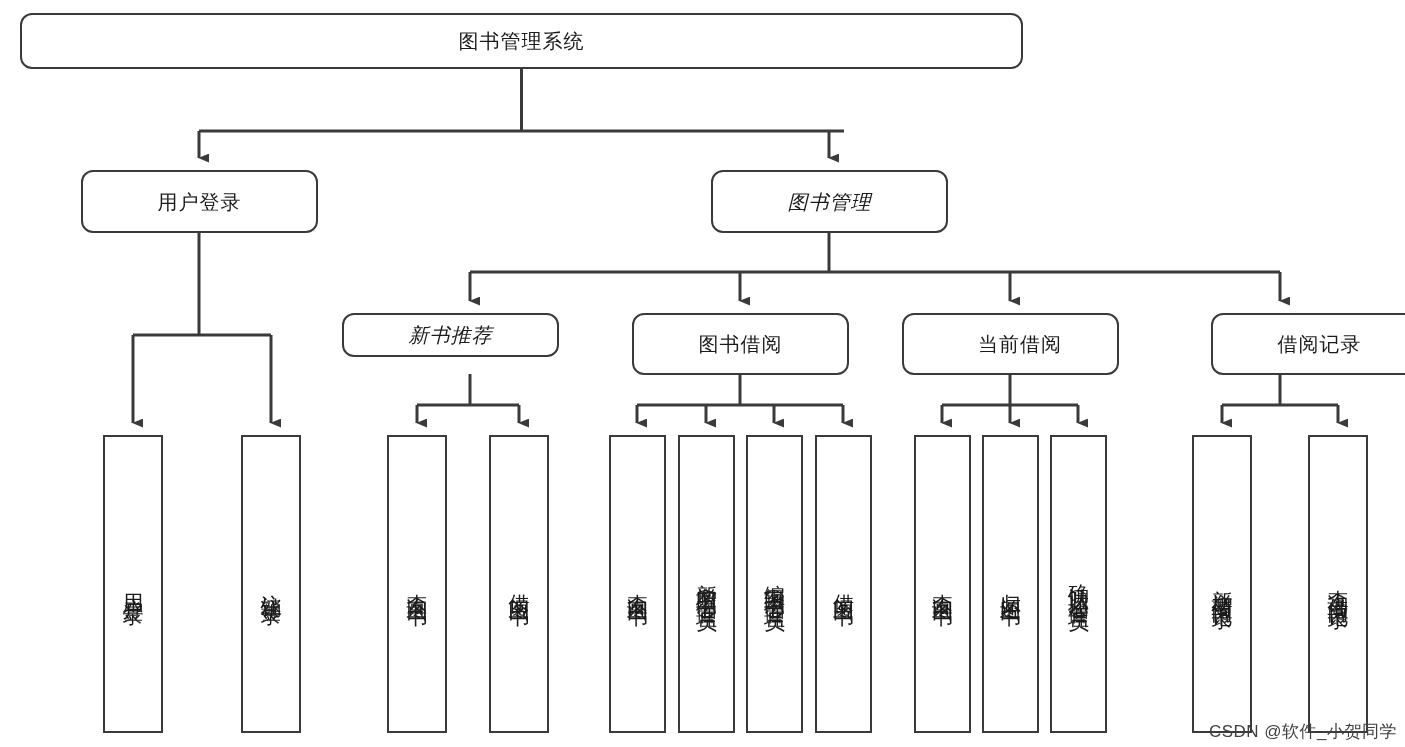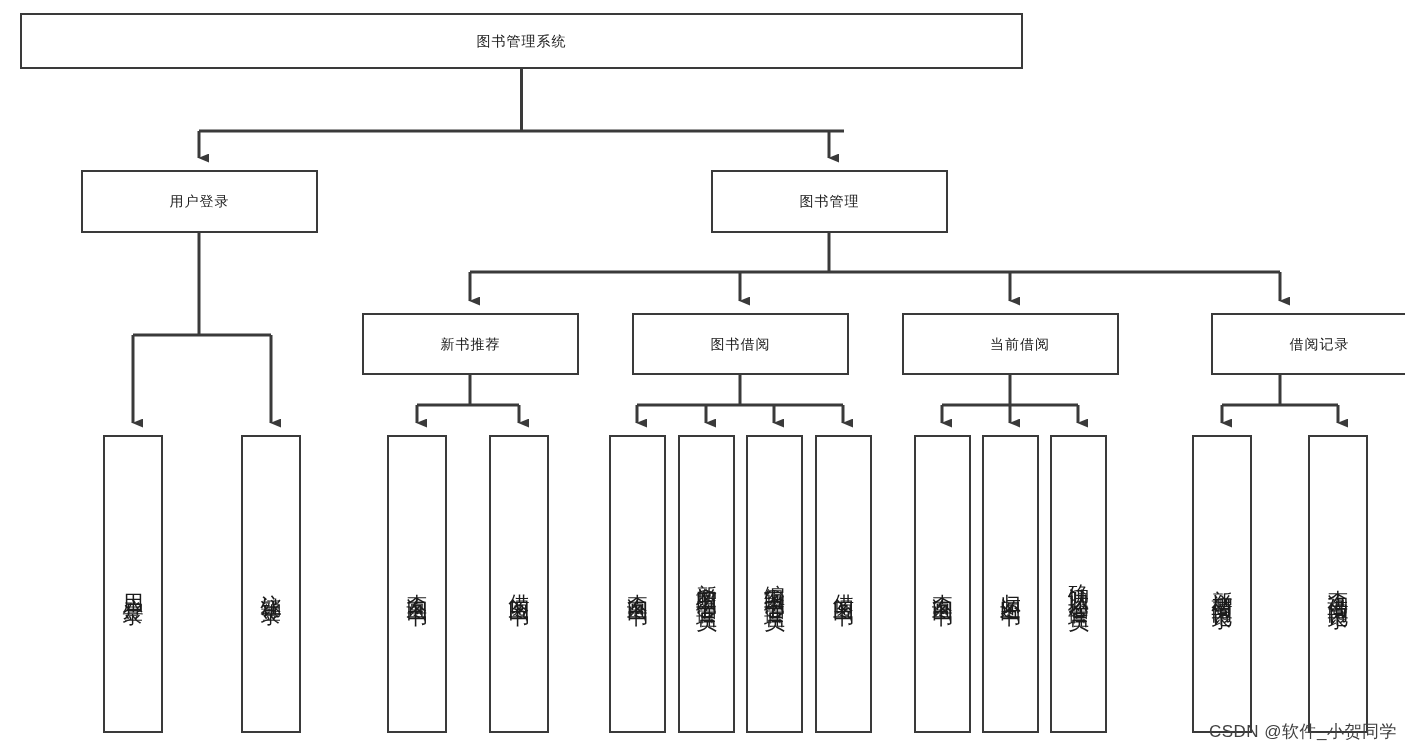--- a/index.html
+++ b/index.html
@@ -31,23 +31,24 @@
     box-sizing: border-box;
     border: 2px solid #3a3a3a;
     background: #ffffff;
     display: flex;
     align-items: center;
     justify-content: center;
     color: #1b1b1b;
     z-index: 3;
   }
   .node.horiz {
-    font-size: 14px;
+    font-size: 20px;
     letter-spacing: 1px;
     line-height: 1.2;
+    border-radius: 12px;
   }
   .node.vert {
     writing-mode: vertical-rl;
     text-orientation: upright;
     font-size: 21px;
     letter-spacing: 4px;
     line-height: 1.05;
     padding-top: 2px;
     white-space: nowrap;
   }
@@ -118,23 +119,23 @@
       <path d="M 1280 374 L 1280 405"></path>
       <path d="M 1222 405 L 1338 405"></path>
       <path d="M 1222 405 L 1222 423" marker-end="url(#arrowhead)"></path>
       <path d="M 1338 405 L 1338 423" marker-end="url(#arrowhead)"></path>
     </g>
   </svg>
 
   <div class="node horiz" style="left:20px; top:13px; width:1003px; height:56px;">图书管理系统</div>
 
   <div class="node horiz" style="left:81px; top:170px; width:237px; height:63px;">用户登录</div>
-  <div class="node horiz" style="left:711px; top:170px; width:237px; height:63px;">图书管理</div>
+  <div class="node horiz" style="left:711px; top:170px; width:237px; height:63px;font-style:italic;">图书管理</div>
 
-  <div class="node horiz" style="left:362px; top:313px; width:217px; height:62px;">新书推荐</div>
+  <div class="node horiz" style="left:342px; top:313px; width:217px; height:44px;font-style:italic;">新书推荐</div>
   <div class="node horiz" style="left:632px; top:313px; width:217px; height:62px;">图书借阅</div>
   <div class="node horiz" style="left:902px; top:313px; width:217px; height:62px;padding-left:19px;">当前借阅</div>
   <div class="node horiz" style="left:1211px; top:313px; width:217px; height:62px;">借阅记录</div>
 
   <div class="node vert" style="left:103px; top:435px; width:60px; height:298px;">
     <span>用户登录</span>
   </div>
   <div class="node vert" style="left:241px; top:435px; width:60px; height:298px;">
     <span>注销登录</span>
   </div>

